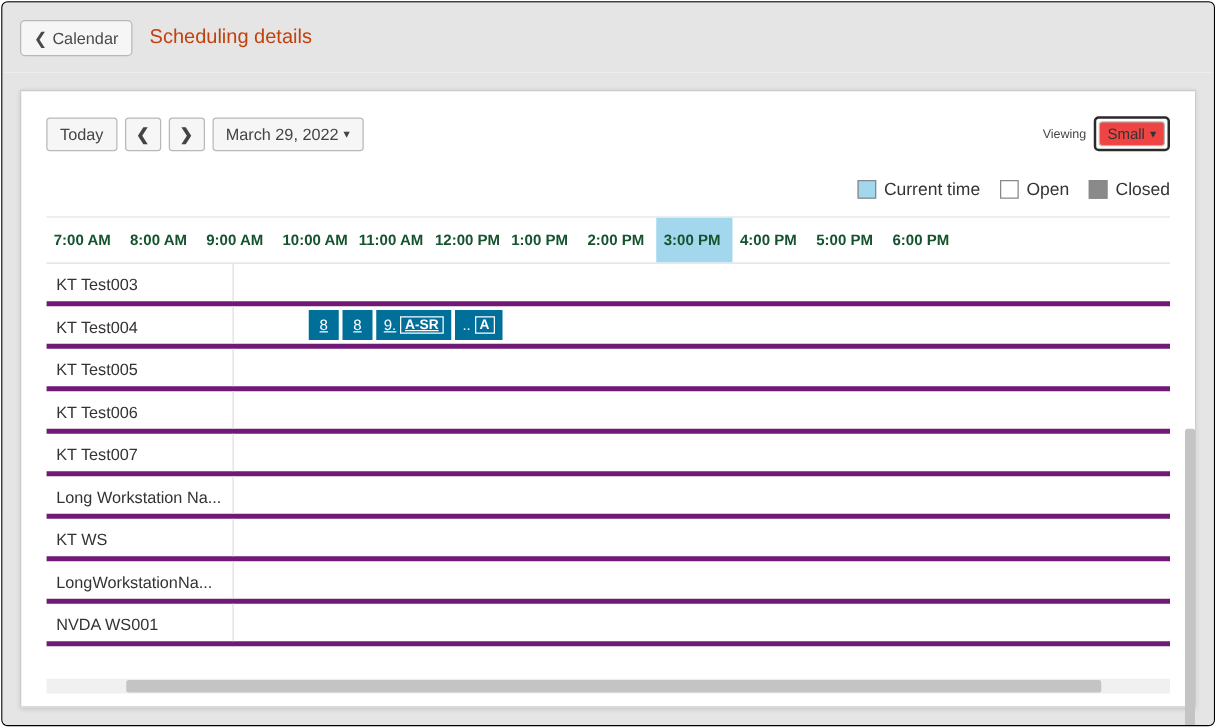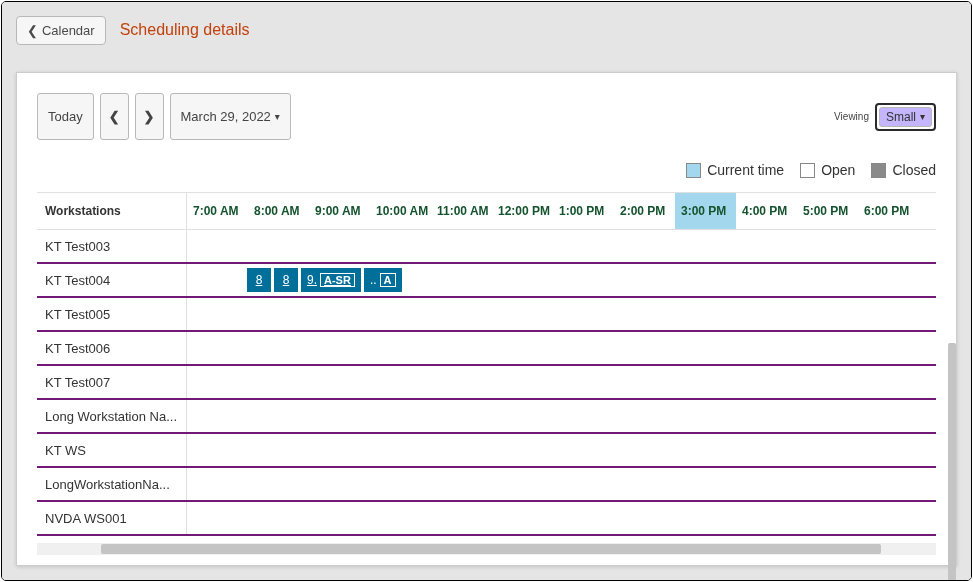--- a/index.html
+++ b/index.html
@@ -71,21 +71,21 @@
     justify-content: space-between;
   }
   .nav-group {
     display: flex;
     gap: 6px;
   }
   .btn {
     background: #f6f6f6;
     border: 1px solid #b8b8b8;
     border-radius: 3px;
-    padding: 15px 10px;
+    padding: 5px 10px;
     font-size: 13px;
     color: #444;
     cursor: pointer;
     display: flex;
     align-items: center;
   }
   .btn.icon { padding: 5px 8px; font-weight: bold; }
   .date-btn { padding: 5px 10px; }
   .view-group {
     display: flex;
@@ -96,21 +96,21 @@
   .select-wrap {
     border: 2px solid #2a2a2a;
     border-radius: 4px;
     padding: 2px;
     background: #fff;
     display: inline-block;
   }
   .select-inner {
     border: 1px solid #b8b8b8;
     border-radius: 3px;
-    background: #c4b5fd;
+    background: #ef4444;
     padding: 2px 6px;
     font-size: 12px;
     display: flex;
     align-items: center;
     gap: 4px;
     cursor: pointer;
   }
   .legend-row {
     display: flex;
     justify-content: flex-end;
@@ -169,21 +169,21 @@
   }
   .sched-body {
     flex: 1;
     overflow-y: auto;
     overflow-x: hidden;
     position: relative;
   }
   .row {
     display: flex;
     height: 34px;
-    border-bottom: 2px solid #701a75;
+    border-bottom: 4px solid #701a75;
   }
   .row .ws-col {
     padding: 9px 8px;
     font-size: 13px;
     color: #333;
     white-space: nowrap;
     overflow: hidden;
     text-overflow: ellipsis;
   }
   .row .lane {
@@ -290,21 +290,20 @@
           <span>Open</span>
         </div>
         <div class="legend-item">
           <span class="swatch" style="background:#8a8a8a;"></span>
           <span>Closed</span>
         </div>
       </div>
 
       <div class="sched-area">
         <div class="sched-header">
-          <div class="ws-col">Workstations</div>
           <div class="time-cols" id="time-header">
               <div class="time-col">7:00 AM</div>
               <div class="time-col">8:00 AM</div>
               <div class="time-col">9:00 AM</div>
               <div class="time-col">10:00 AM</div>
               <div class="time-col">11:00 AM</div>
               <div class="time-col">12:00 PM</div>
               <div class="time-col">1:00 PM</div>
               <div class="time-col">2:00 PM</div>
               <div class="time-col current">3:00 PM</div>

